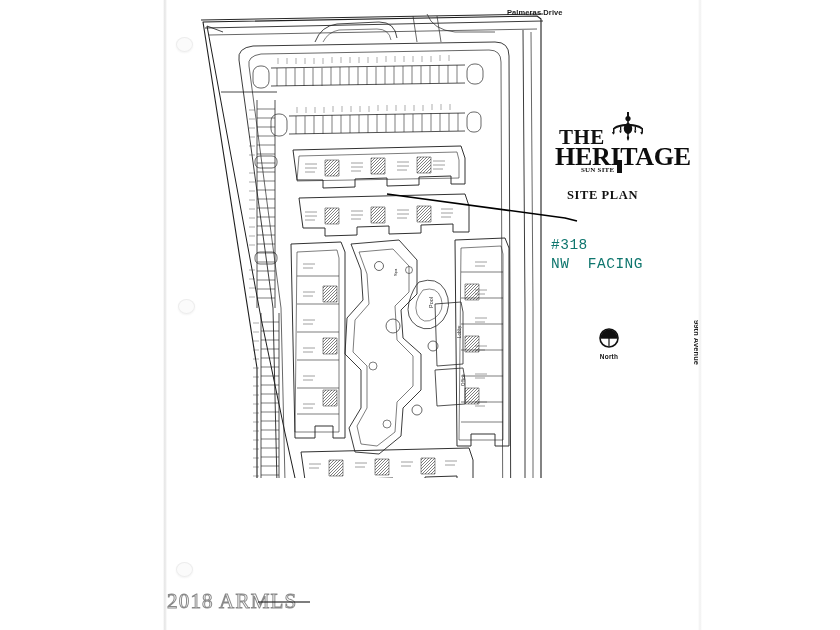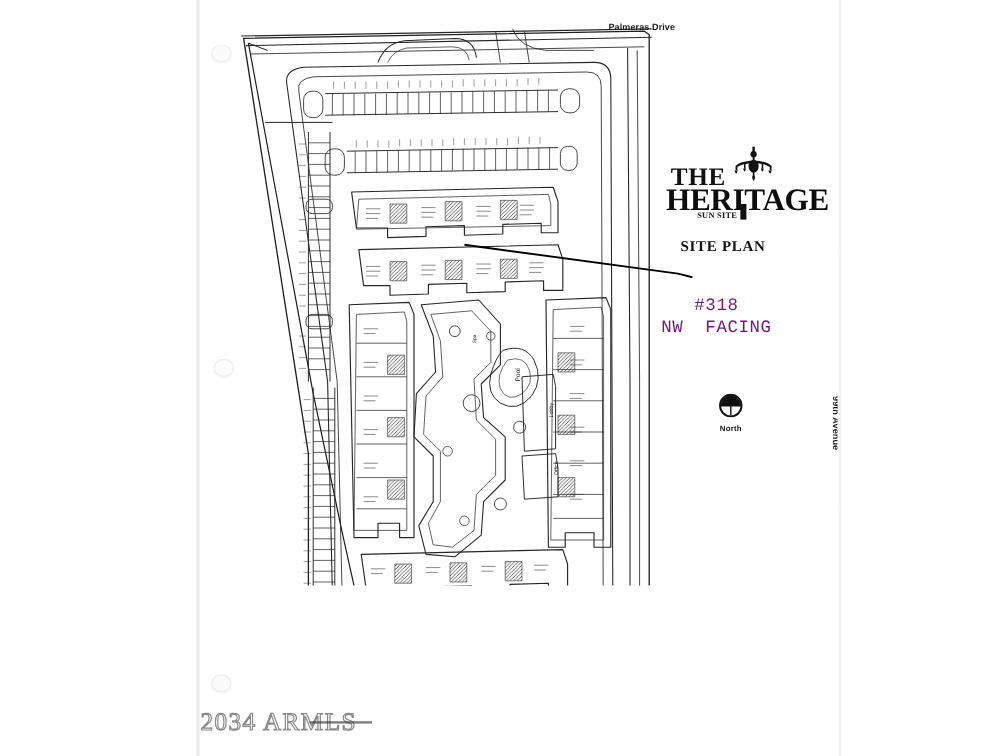--- a/index.html
+++ b/index.html
@@ -2,21 +2,21 @@
 <html><head>
 <meta charset="utf-8">
 <title>Site Plan Scan</title>
 <style>
   html,body{margin:0;padding:0;background:#ffffff;}
   body{width:840px;height:630px;overflow:hidden;
        font-family:"Liberation Sans",sans-serif;position:relative;}
 
   
   #viewport{position:absolute;inset:0;background:#ffffff;}
-  #page{position:absolute;left:165px;top:18px;width:535px;height:470px;
+  #page{position:absolute;left:165px;top:8px;width:535px;height:470px;
         background:#ffffff;overflow:hidden;}
   #page-edge-l{position:absolute;left:163px;top:0;width:4px;height:630px;
         background:linear-gradient(to right,#ffffff,#e4e4e4 45%,#f4f4f4 80%,#ffffff);}
   #page-edge-r{position:absolute;left:698px;top:0;width:4px;height:630px;
         background:linear-gradient(to right,#ffffff,#f0f0f0 50%,#ffffff);}
 
   
   .punch{position:absolute;width:17px;height:15px;border-radius:50%;
          background:#fbfbfb;box-shadow:inset 0 0 0 1px #ededed,0 1px 2px rgba(0,0,0,.05);}
 
@@ -38,22 +38,22 @@
             font-size:7px;letter-spacing:.2px;color:#111;
             position:absolute;left:26px;top:58px;}
   .logo-bar{position:absolute;left:62px;top:52px;width:5px;height:13px;background:#111;}
 
   .siteplan{font-family:Liberation Serif, serif;font-weight:bold;
             font-size:12.5px;letter-spacing:.6px;color:#111;
             position:absolute;left:12px;top:80px;}
 
   .unit-annot{position:absolute;left:-4px;top:128px;
             font-family:"Liberation Mono","DejaVu Sans Mono",monospace;
-            font-size:14.5px;color:#701a75;line-height:1.32;letter-spacing:.5px;
-            white-space:pre;text-align:center;}
+            font-size:14.5px;color:#0f766e;line-height:1.32;letter-spacing:.5px;
+            white-space:pre;}
 
   
   #compass{position:absolute;left:592px;top:328px;width:34px;text-align:center;}
   .compass-label{font-family:"Liberation Sans",sans-serif;font-weight:bold;
             font-size:6.5px;color:#111;margin-top:1px;letter-spacing:.2px;}
 
   
   #street-top{position:absolute;left:342px;top:0px;
             font-family:"Liberation Sans",sans-serif;font-weight:bold;
             font-size:7.5px;color:#1a1a1a;letter-spacing:.1px;}
@@ -397,18 +397,18 @@
   <div id="compass">
     <svg width="20" height="20" viewBox="0 0 20 20" xmlns="http://www.w3.org/2000/svg">
       <circle cx="10" cy="10" r="9" fill="#ffffff" stroke="#111" stroke-width="1.6"></circle>
       <path d="M1.6 10 A8.4 8.4 0 0 1 18.4 10 Z" fill="#111"></path>
       <path d="M1.6 10 L18.4 10" stroke="#111" stroke-width="1.4"></path>
       <path d="M10 1.8 L10 18.2" stroke="#111" stroke-width="1.2"></path>
     </svg>
     <div class="compass-label">North</div>
   </div>
 
-  <div id="watermark">2034 ARMLS</div>
+  <div id="watermark">2018 ARMLS</div>
   <div id="watermark-rule"></div>
 
   <div id="topcrop"></div>
 
 </div>
 
 </body></html>

